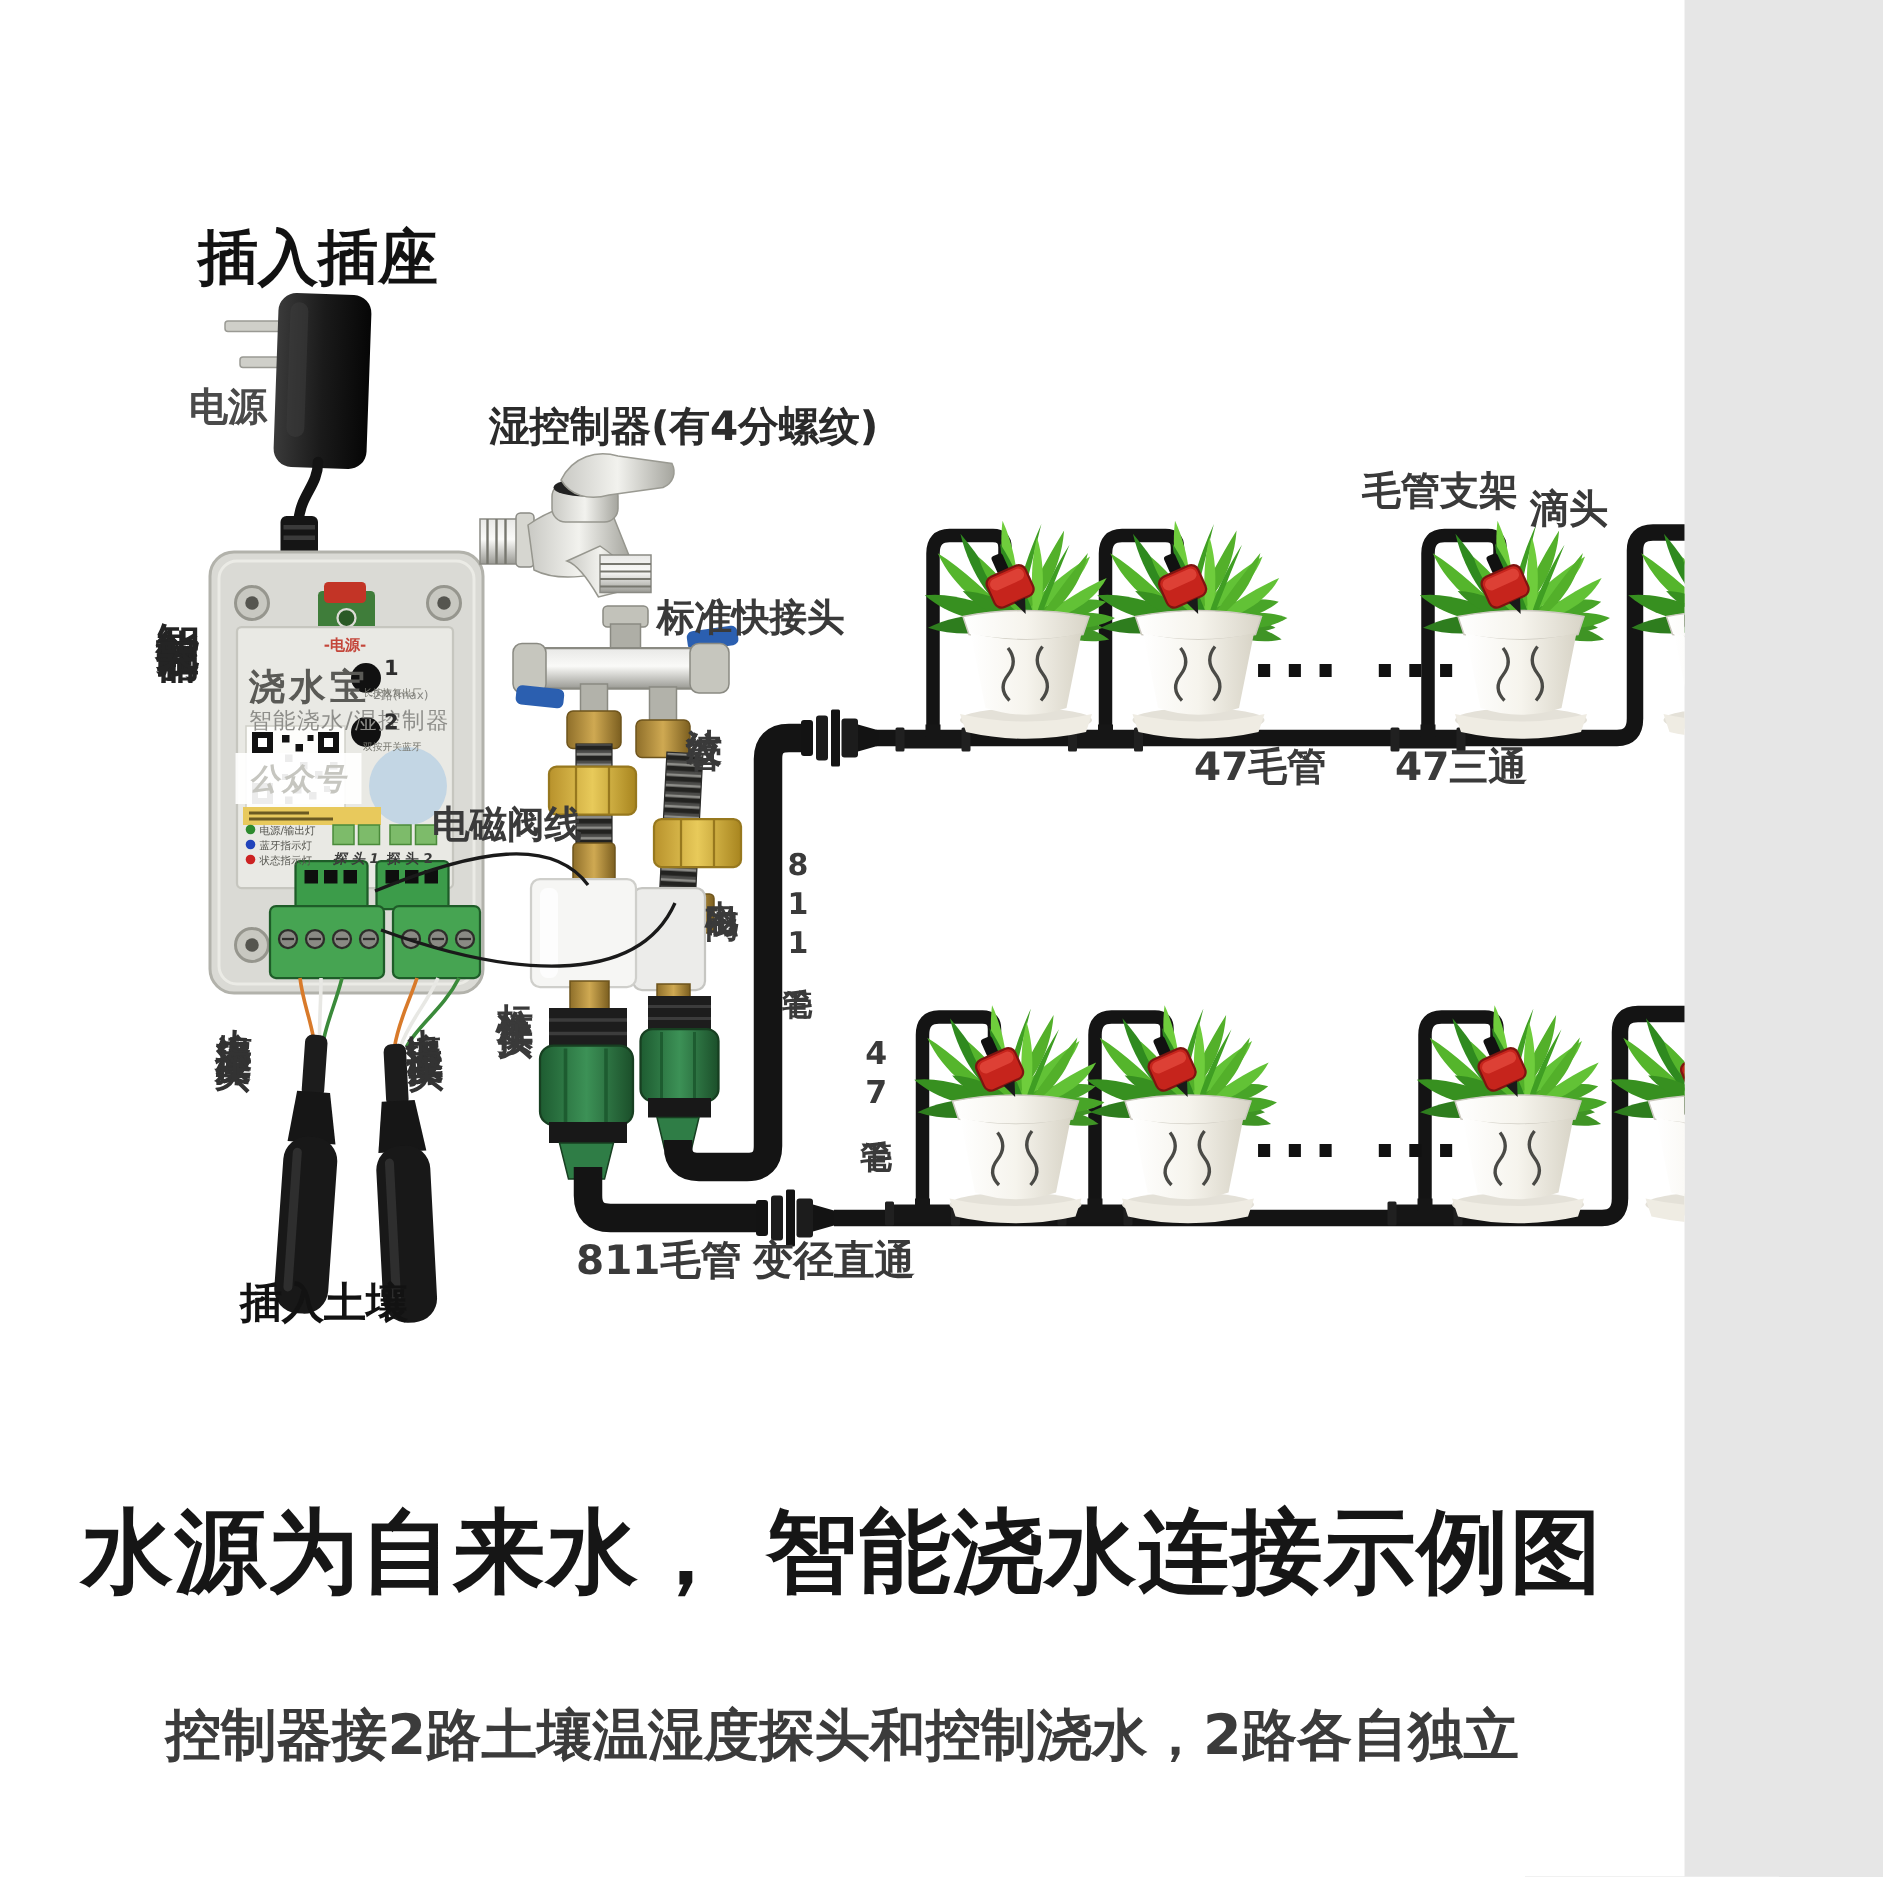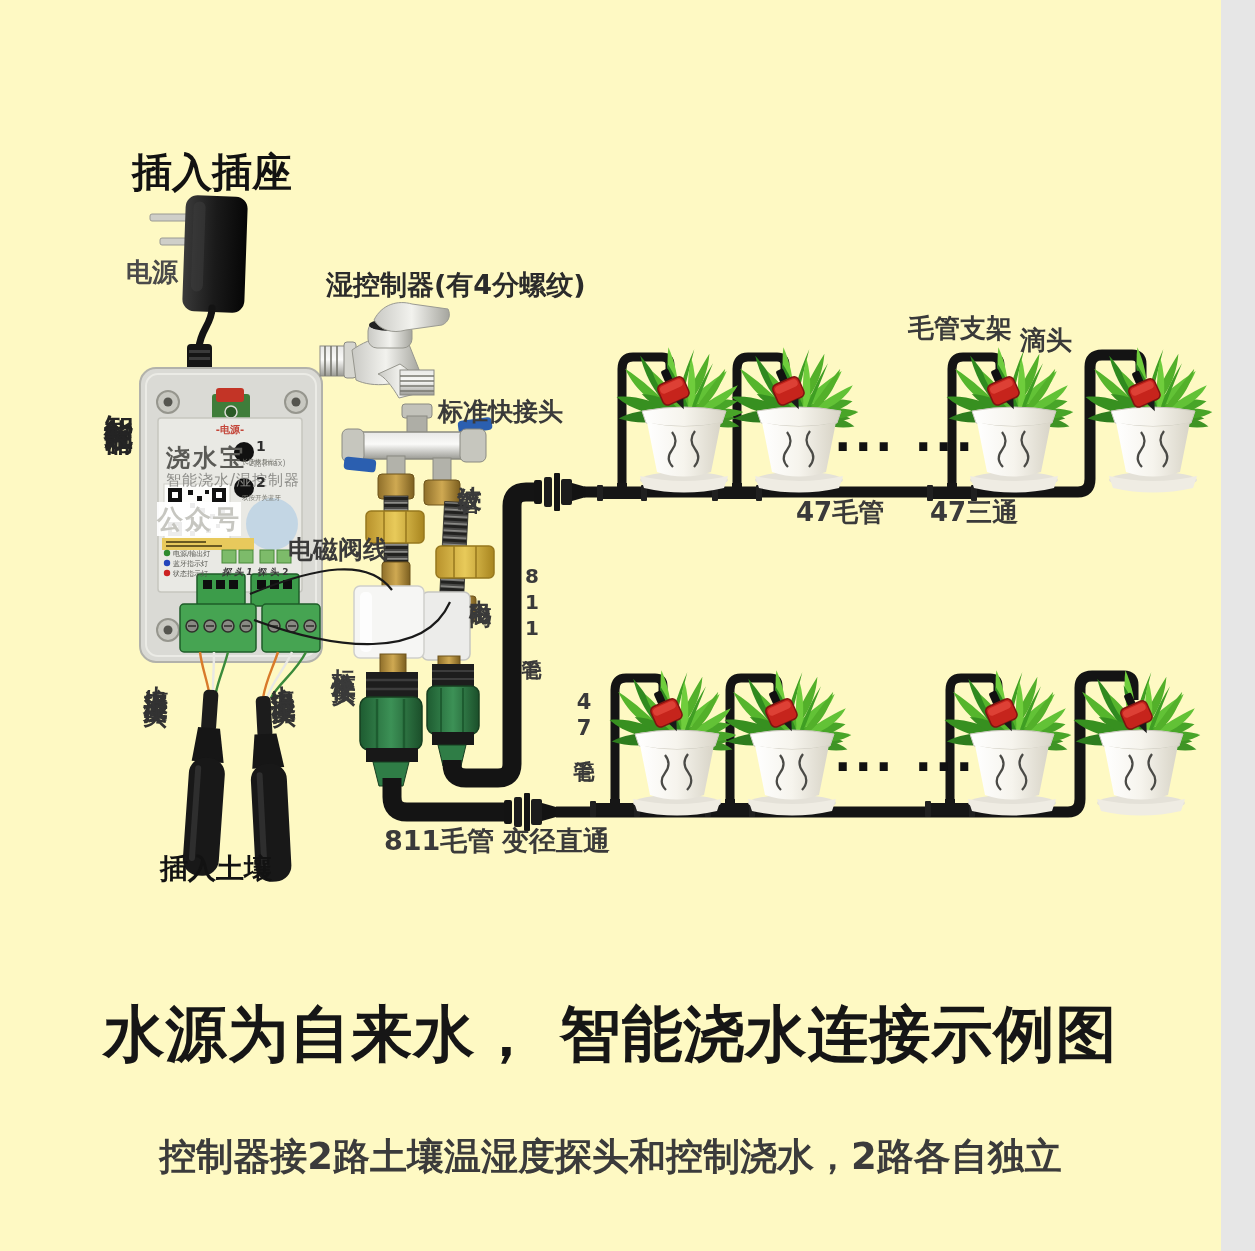--- a/index.html
+++ b/index.html
@@ -1,18 +1,18 @@
 <!DOCTYPE html>
 <html><head>
 <meta charset="utf-8">
 <style>
   html,body{margin:0;padding:0;background:#e6e6e6;}
   .stage{
-    position:relative;width:1221px;height:1251px;overflow:hidden;
-    background:#fef9c3;
+    position:relative;width:1123px;height:1251px;overflow:hidden;
+    background:#ffffff;
     font-family:"DejaVu Sans",sans-serif;
   }
   .stage svg{position:absolute;left:0;top:0;}
   .lbl{position:absolute;color:#3a3a3a;font-weight:600;white-space:nowrap;line-height:1.1;}
   .v{writing-mode:vertical-rl;text-orientation:upright;letter-spacing:3px;}
   .big{color:#121212;font-weight:800;}
   .titlebar{position:absolute;left:0;width:100%;text-align:center;color:#161616;font-weight:800;letter-spacing:1px;}
   .subtitlebar{position:absolute;left:0;width:100%;text-align:center;color:#3b3b3b;font-weight:700;}
   .dots{position:absolute;color:#111;font-weight:800;letter-spacing:3px;}
   
@@ -392,21 +392,21 @@
 <div class="lbl" style="left:1020px;top:326px;font-size:26px;">滴头</div>
 
 <div class="dots" style="left:834px;top:408px;font-size:46px;">... ...</div>
 <div class="dots" style="left:834px;top:728px;font-size:46px;">... ...</div>
 
 <div class="dl" style="left:158px;top:423px;width:144px;text-align:center;font-size:10px;font-weight:700;color:#c4463a;">-电源-</div>
 <div class="dl" style="left:166px;top:442px;font-size:24px;font-weight:700;color:#5a5a56;letter-spacing:3px;">浇水宝</div>
 <div class="dl" style="left:246px;top:458px;font-size:8px;color:#8a8a86;">-2路(max)</div>
 <div class="dl" style="left:166px;top:471px;font-size:15px;color:#8e8e8a;letter-spacing:1px;">智能浇水/湿控制器</div>
 <div class="watermark" style="left:157px;top:502px;width:84px;height:34px;">
-  <span style="font-size:26px;font-weight:700;color:#c6c6c0;letter-spacing:2px;">公众号</span>
+  <span style="font-size:20px;font-weight:700;color:#c6c6c0;letter-spacing:2px;font-style:italic;">公众号</span>
 </div>
 <div class="dl" style="left:256px;top:438px;font-size:14px;color:#2e2e2e;font-weight:700;">1</div>
 <div class="dl" style="left:242px;top:458px;font-size:6.5px;color:#77776f;">长按恢复出厂</div>
 <div class="dl" style="left:256px;top:474px;font-size:14px;color:#2e2e2e;font-weight:700;">2</div>
 <div class="dl" style="left:242px;top:494px;font-size:6.5px;color:#77776f;">双按开关蓝牙</div>
 <div class="dl" style="left:173px;top:549px;font-size:7px;color:#55554f;">电源/输出灯</div>
 <div class="dl" style="left:173px;top:559px;font-size:7px;color:#55554f;">蓝牙指示灯</div>
 <div class="dl" style="left:173px;top:569px;font-size:7px;color:#55554f;">状态指示灯</div>
 <div class="dl" style="left:222px;top:566px;font-size:9px;font-weight:700;color:#3a3a3a;font-style:italic;">探 头 1</div>
 <div class="dl" style="left:258px;top:566px;font-size:9px;font-weight:700;color:#3a3a3a;">探 头 2</div>

